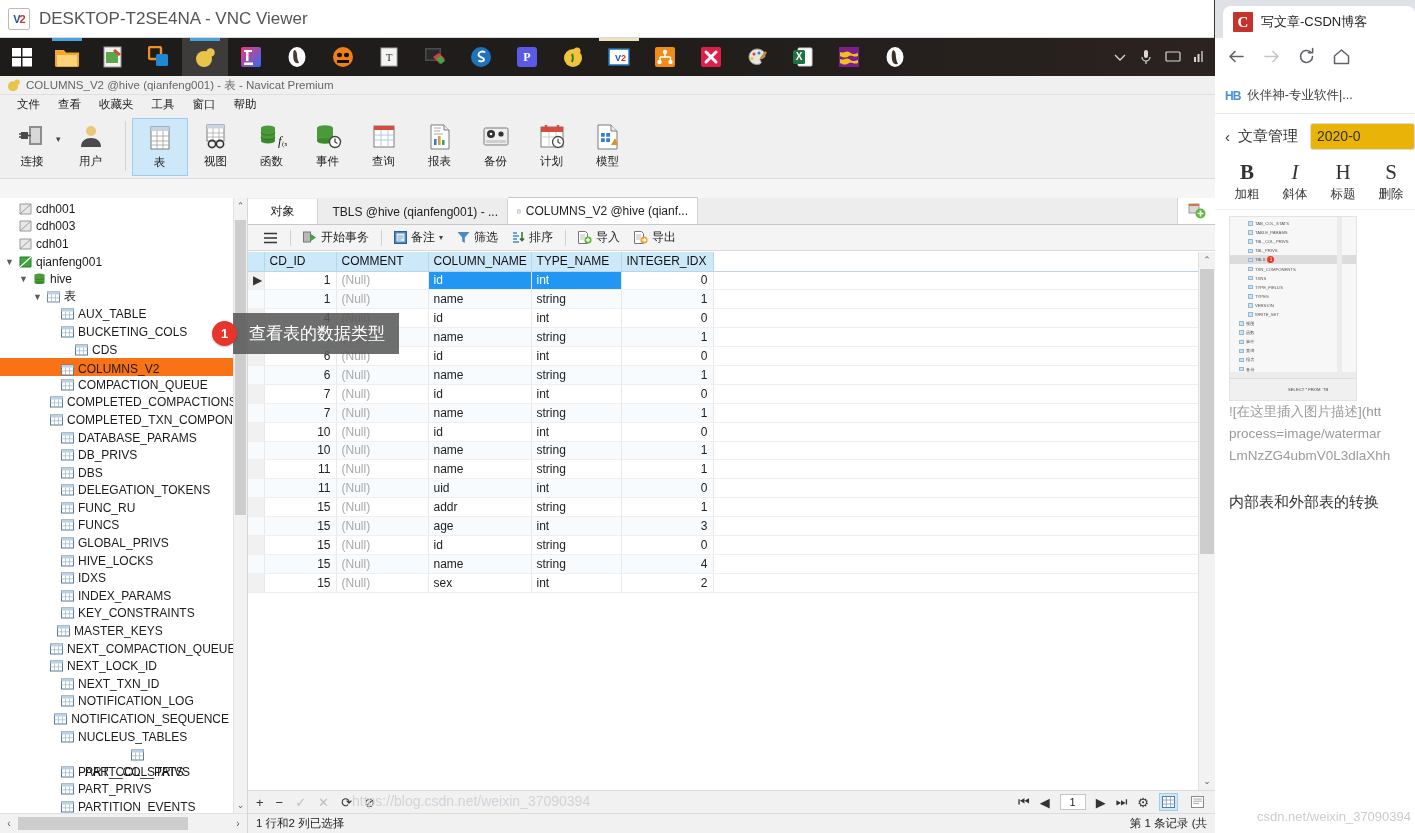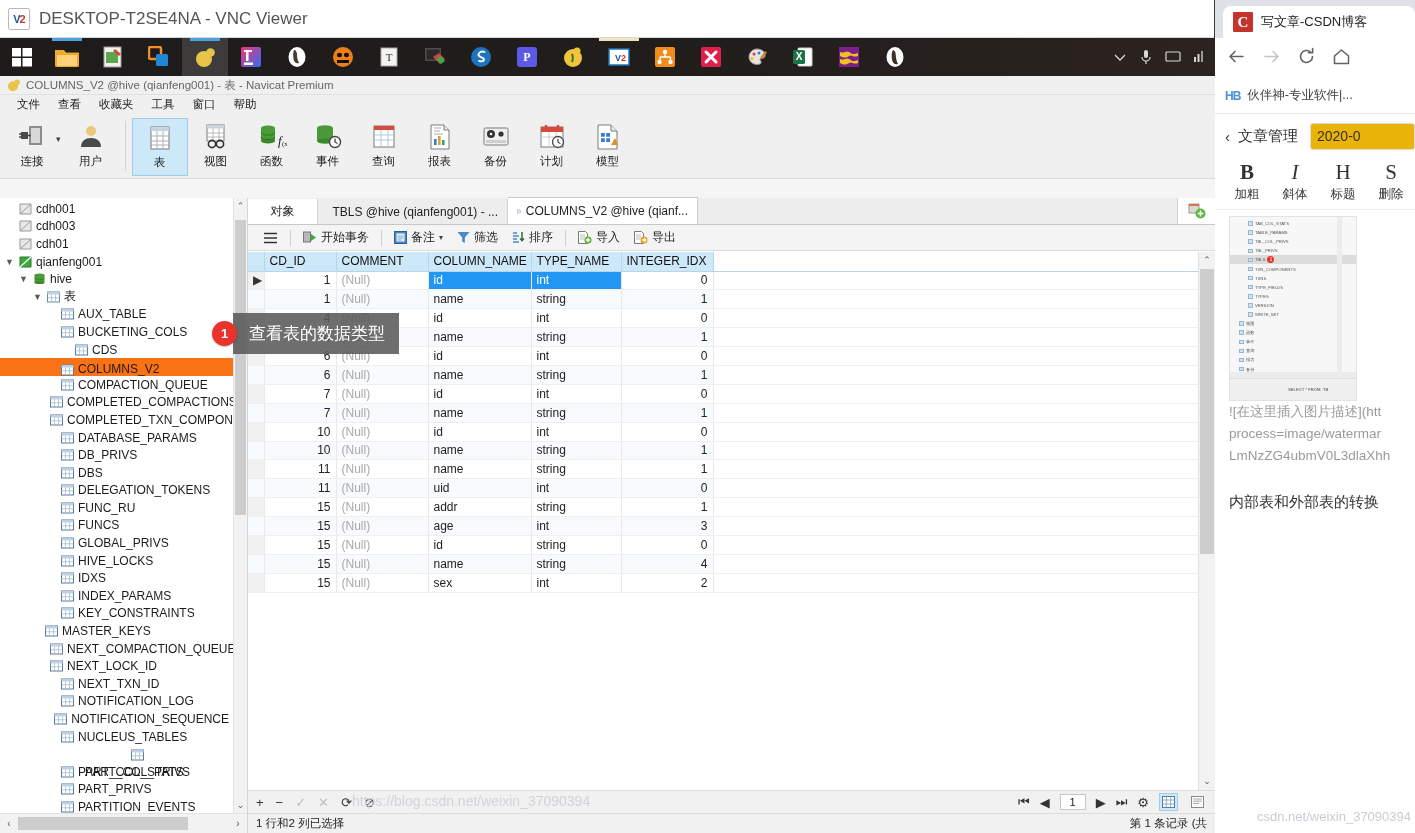--- a/index.html
+++ b/index.html
@@ -782,21 +782,21 @@
               </div>
               <div class="tnode" style="padding-left: 46px;">
                 <span class="chev"></span>
                 <span class="tico"><svg width="13" height="12" viewBox="0 0 13 12">
                     <rect x="0.5" y="1" width="12" height="10" fill="#fff" stroke="#5a7a9a"></rect>
                     <rect x="0.5" y="1" width="12" height="2.5" fill="#bcd2e4"></rect>
                     <path d="M4.5 3.5v7.5M8.5 3.5v7.5M0.5 6.8h12" stroke="#9ab4cc" stroke-width="0.7"></path>
                   </svg></span>
                 <span>KEY_CONSTRAINTS</span>
               </div>
-              <div class="tnode" style="padding-left: 30px;">
+              <div class="tnode" style="padding-left: 42px;">
                 <span class="chev"></span>
                 <span class="tico"><svg width="13" height="12" viewBox="0 0 13 12">
                     <rect x="0.5" y="1" width="12" height="10" fill="#fff" stroke="#5a7a9a"></rect>
                     <rect x="0.5" y="1" width="12" height="2.5" fill="#bcd2e4"></rect>
                     <path d="M4.5 3.5v7.5M8.5 3.5v7.5M0.5 6.8h12" stroke="#9ab4cc" stroke-width="0.7"></path>
                   </svg></span>
                 <span>MASTER_KEYS</span>
               </div>
               <div class="tnode" style="padding-left: 46px;">
                 <span class="chev"></span>

